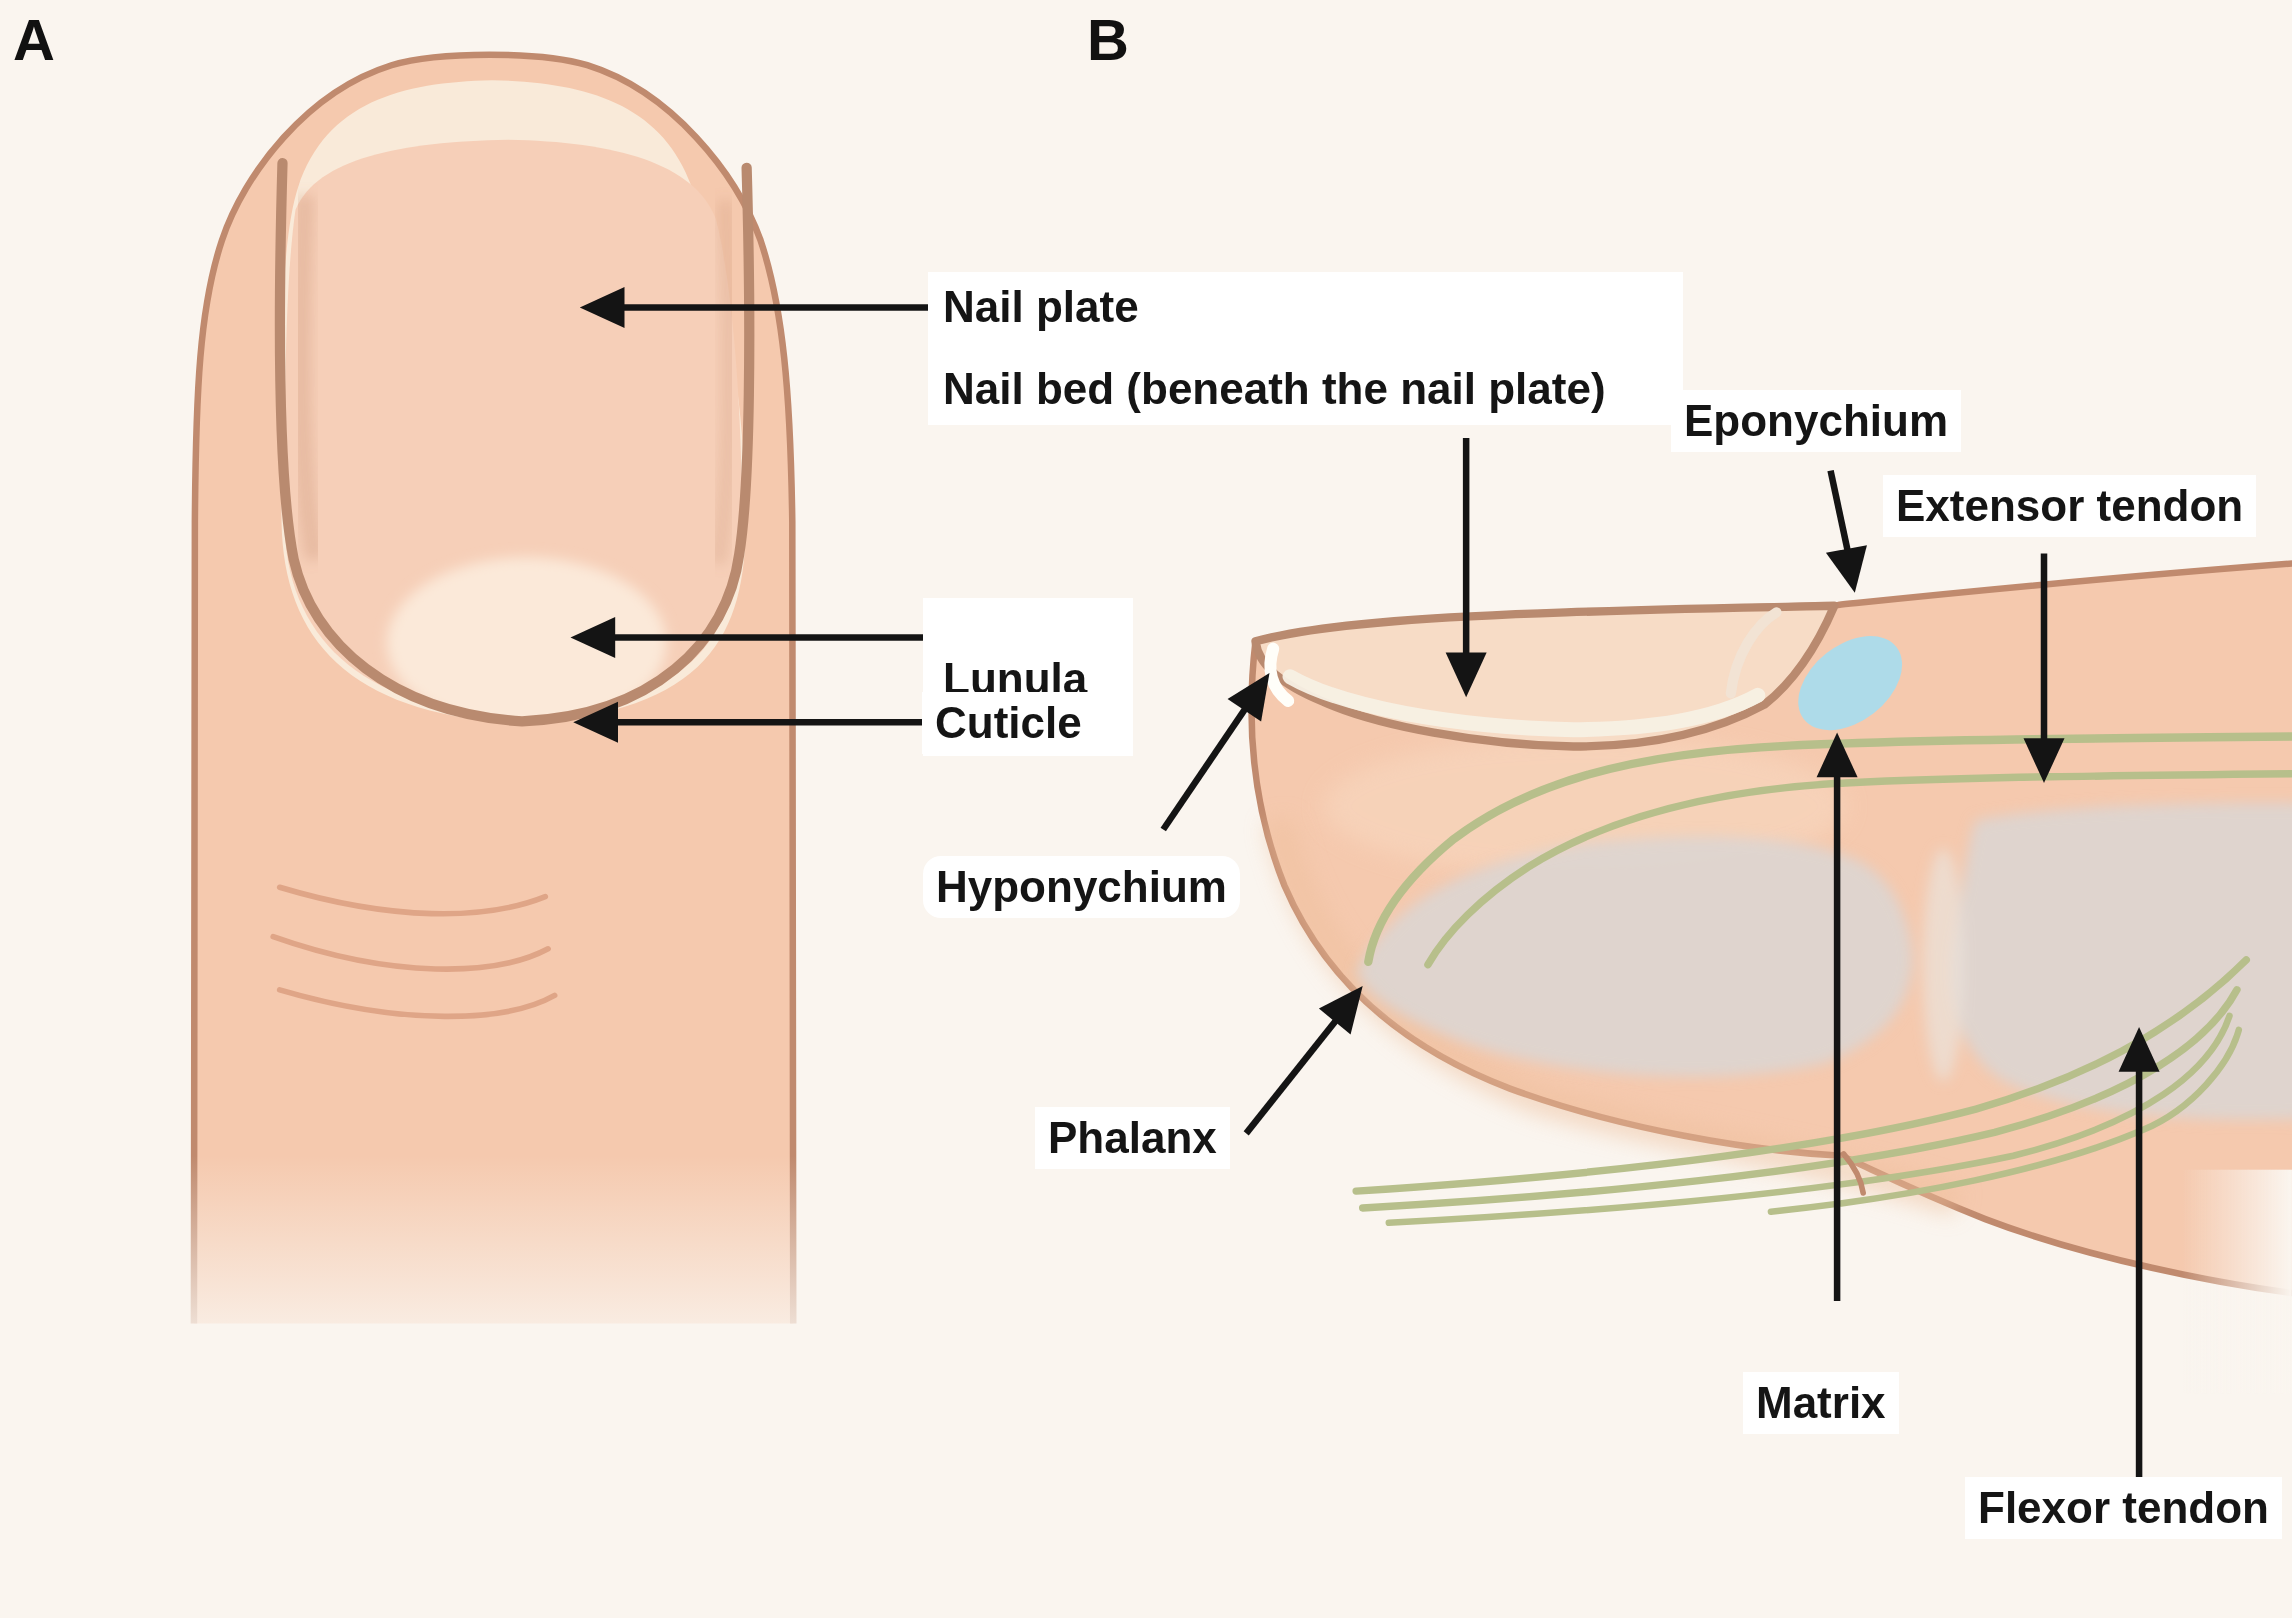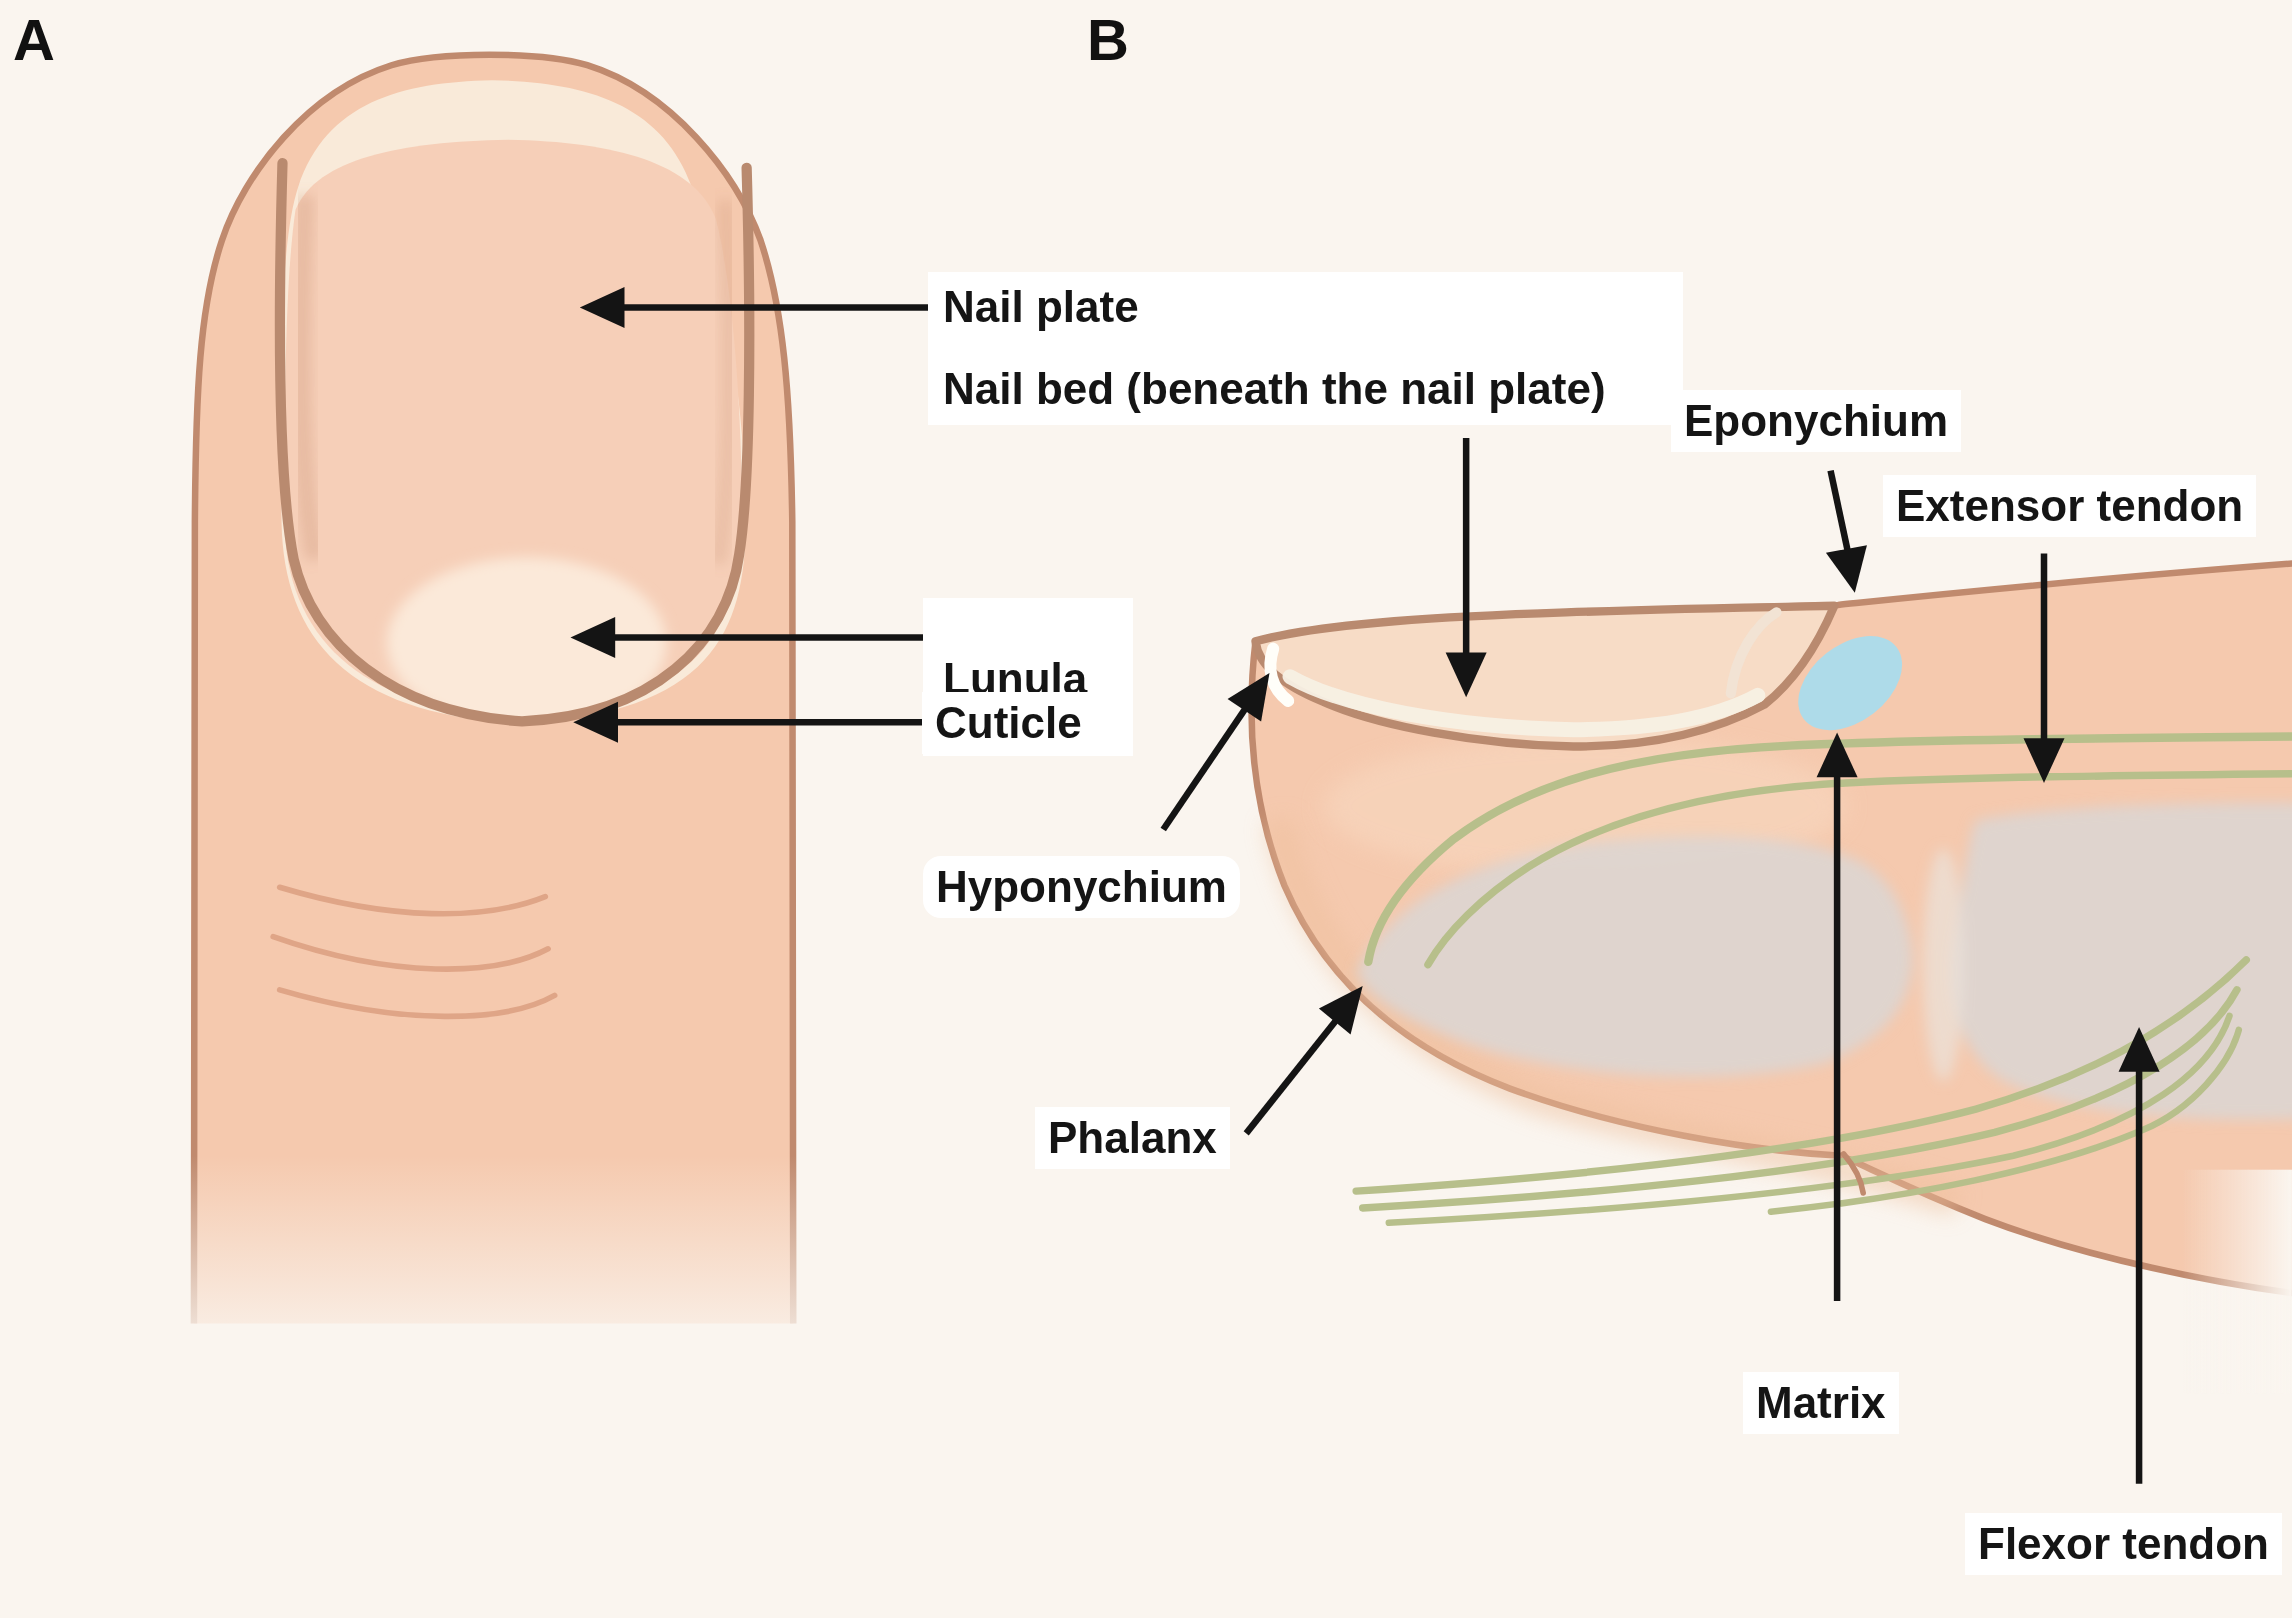--- a/index.html
+++ b/index.html
@@ -162,14 +162,14 @@
 
 <div class="label" style="left:930px;top:276px;">Nail plate</div>
 <div class="label" style="left:930px;top:358px;text-align:center;">Nail bed (beneath the nail plate)</div>
 <div class="label" style="left:930px;top:604px;margin-top:44px;">Lunula</div>
 <div class="label" style="left:922px;top:692px;">Cuticle</div>
 <div class="label" style="left:923px;top:856px;border-radius:18px;">Hyponychium</div>
 <div class="label" style="left:1671px;top:390px;">Eponychium</div>
 <div class="label" style="left:1883px;top:475px;">Extensor tendon</div>
 <div class="label" style="left:1035px;top:1107px;">Phalanx</div>
 <div class="label" style="left:1743px;top:1372px;">Matrix</div>
-<div class="label" style="left:1965px;top:1477px;margin-top:36px;">Flexor tendon</div>
+<div class="label" style="left:1965px;top:1477px;">Flexor tendon</div>
 
 
 </body></html>

